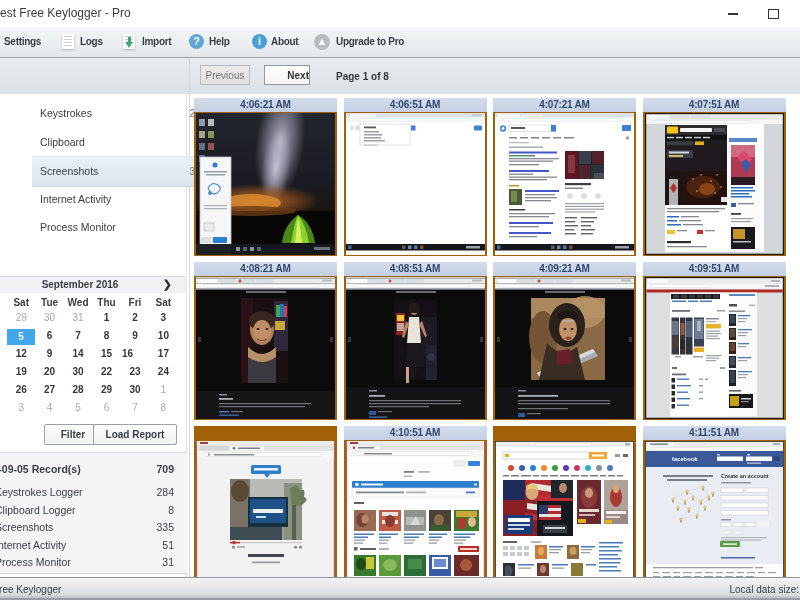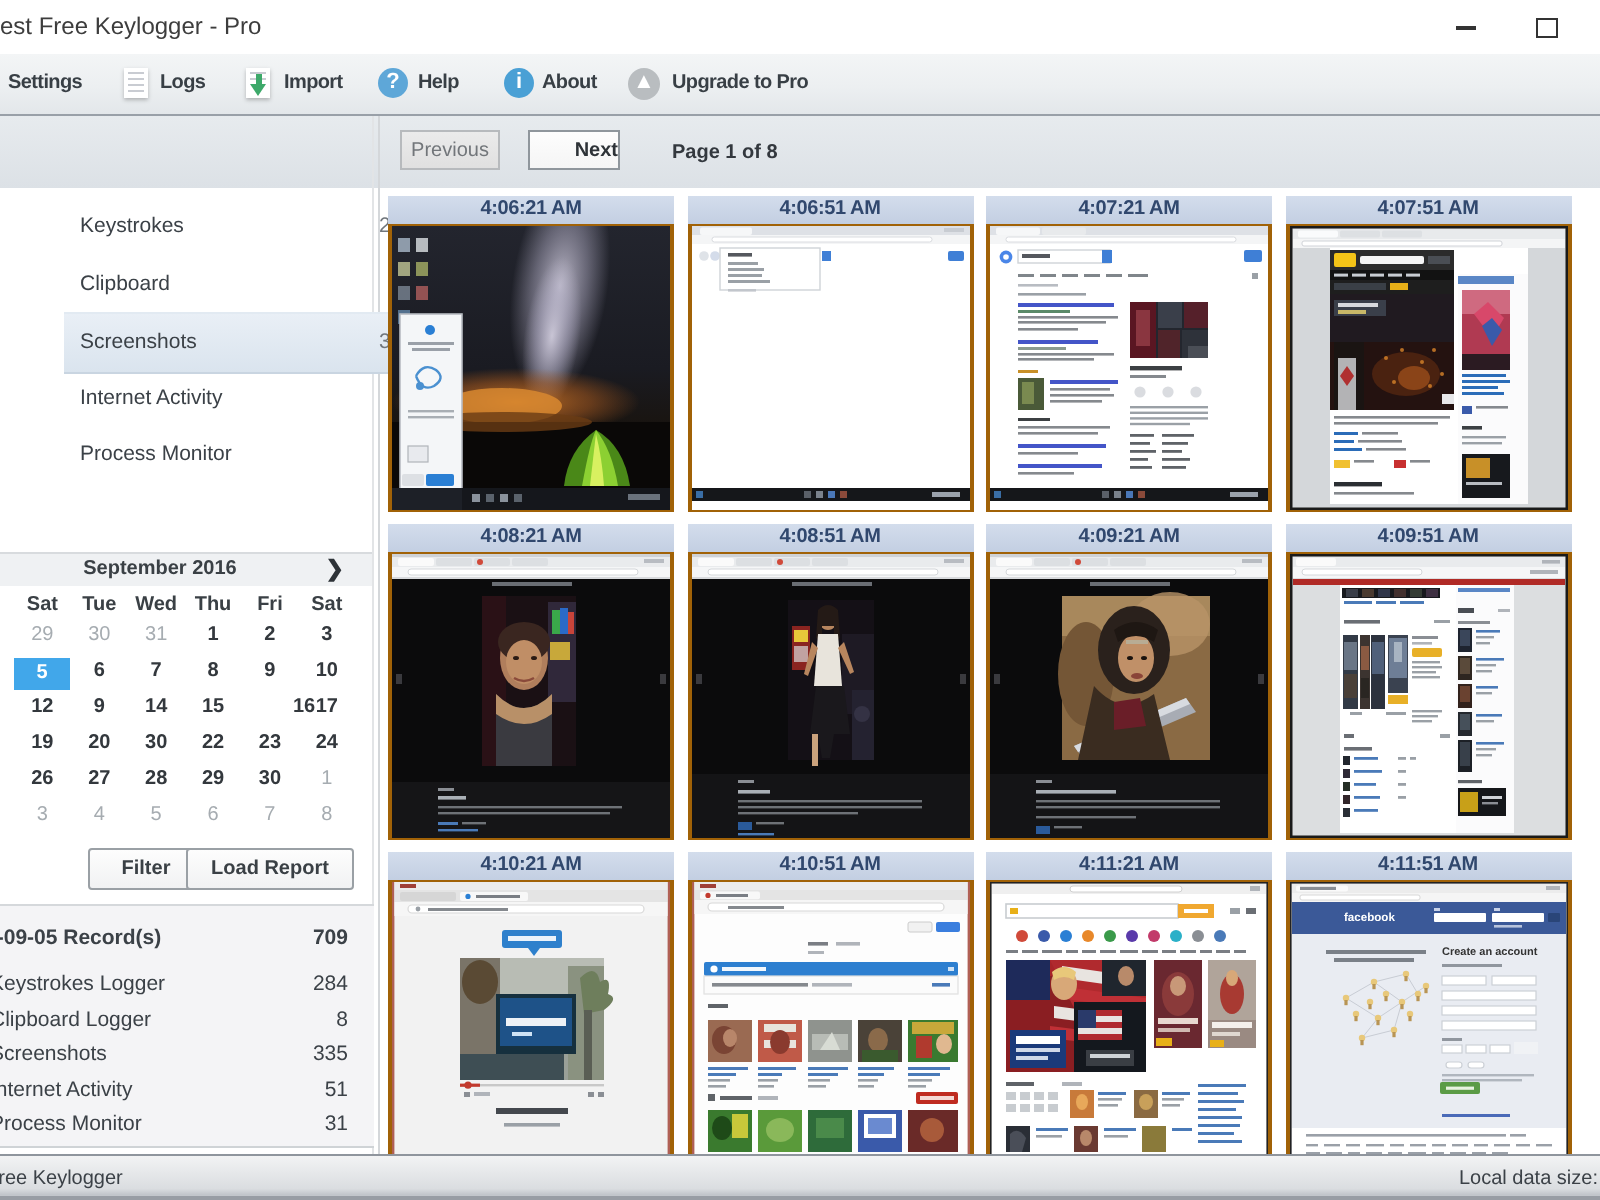--- a/index.html
+++ b/index.html
@@ -144,21 +144,21 @@
     <div class="abs d" style="left: 149.4px; top: 312px;">3</div>
     <div class="abs d" style="left: 35.64px; top: 330px;">6</div>
     <div class="abs d" style="left: 64.08px; top: 330px;">7</div>
     <div class="abs d" style="left: 92.52px; top: 330px;">8</div>
     <div class="abs d" style="left: 120.96px; top: 330px;">9</div>
     <div class="abs d" style="left: 149.4px; top: 330px;">10</div>
     <div class="abs d" style="left: 7.2px; top: 348px;">12</div>
     <div class="abs d" style="left: 35.64px; top: 348px;">9</div>
     <div class="abs d" style="left: 64.08px; top: 348px;">14</div>
     <div class="abs d" style="left: 92.52px; top: 348px;">15</div>
-    <div class="abs d" style="left: 138px; top: 348px;">16</div>
+    <div class="abs d" style="left: 105px; top: 348px; text-align: right;">16</div>
     <div class="abs d" style="left: 149.4px; top: 348px;">17</div>
     <div class="abs d" style="left: 7.2px; top: 366px;">19</div>
     <div class="abs d" style="left: 35.64px; top: 366px;">20</div>
     <div class="abs d" style="left: 64.08px; top: 366px;">30</div>
     <div class="abs d" style="left: 92.52px; top: 366px;">22</div>
     <div class="abs d" style="left: 120.96px; top: 366px;">23</div>
     <div class="abs d" style="left: 149.4px; top: 366px;">24</div>
     <div class="abs d" style="left: 7.2px; top: 384px;">26</div>
     <div class="abs d" style="left: 35.64px; top: 384px;">27</div>
     <div class="abs d" style="left: 64.08px; top: 384px;">28</div>
@@ -709,21 +709,20 @@
             <rect x="93" y="100" width="8" height="1.2" fill="#9aa0a6"></rect>
           </g>
           <rect x="84" y="113" width="12" height="1.6" fill="#5f6368"></rect>
           <rect x="84" y="117" width="24" height="14" fill="#15171a"></rect>
           <rect x="85" y="119" width="9" height="10" fill="#c8a018"></rect>
           <rect x="96" y="121" width="10" height="1.5" fill="#d0d4d8"></rect>
           <rect x="96" y="124" width="8" height="1.2" fill="#8a8e94"></rect>
         </svg></div>
     </div>
     <div class="abs card" style="left: 194px; top: 426px;">
-      <div class="chd">4:10:21 AM</div>
       <div class="cim" id="im20"><svg width="139" height="142">
           <rect width="139" height="142" fill="#f2f2f2"></rect>
           <rect x="0" y="0" width="1.2" height="142" fill="#b06055"></rect>
           <rect x="137.8" y="0" width="1.2" height="142" fill="#b06055"></rect>
           <rect x="1.2" y="0" width="136.6" height="4" fill="#ececec"></rect>
           <rect x="4" y="1" width="8" height="2" fill="#a04038"></rect>
           <rect x="1.2" y="4" width="136.6" height="6" fill="#e4e4e4"></rect>
           <rect x="4" y="5" width="28" height="4.5" rx="1" fill="#d6d6d6"></rect>
           <rect x="34" y="5" width="34" height="4.5" rx="1" fill="#f8f8f8"></rect>
           <circle cx="38" cy="7.2" r="1.3" fill="#2a7fd4"></circle>
@@ -865,21 +864,20 @@
           <g fill="#9aa0a6">
             <rect x="8" y="140.5" width="12" height="1.3"></rect>
             <rect x="33" y="140.5" width="11" height="1.3"></rect>
             <rect x="58" y="140.5" width="12" height="1.3"></rect>
             <rect x="83" y="140.5" width="11" height="1.3"></rect>
             <rect x="108" y="140.5" width="13" height="1.3"></rect>
           </g>
         </svg></div>
     </div>
     <div class="abs card" style="left: 493px; top: 426px;">
-      <div class="chd">4:11:21 AM</div>
       <div class="cim" id="im22"><svg width="139" height="142">
           <rect width="139" height="142" fill="#fff"></rect>
           <rect x="0" y="0" width="139" height="142" fill="none" stroke="#222" stroke-width="1.6"></rect>
           <rect x="1" y="1" width="137" height="5" fill="#efefef"></rect>
           <rect x="40" y="2" width="56" height="3" rx="1.5" fill="#fff" stroke="#d0d0d0" stroke-width=".5"></rect>
           <rect x="130" y="2" width="5" height="2.5" fill="#b0b4ba"></rect>
           <rect x="8" y="11" width="86" height="7" fill="#fff" stroke="#c8ccd0" stroke-width=".8"></rect>
           <rect x="10" y="13" width="4" height="3" fill="#e8b018"></rect>
           <rect x="94" y="11" width="18" height="7" fill="#f0a830"></rect>
           <rect x="97" y="13.5" width="12" height="2" fill="#fff"></rect>

